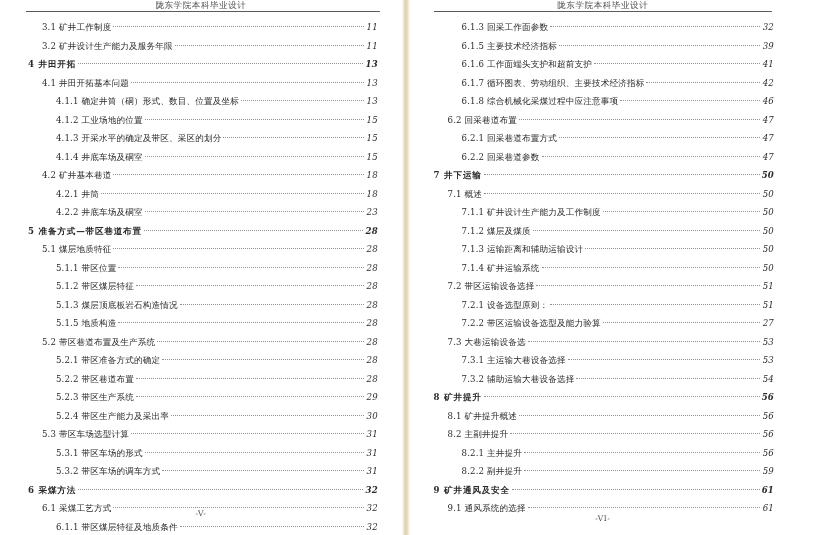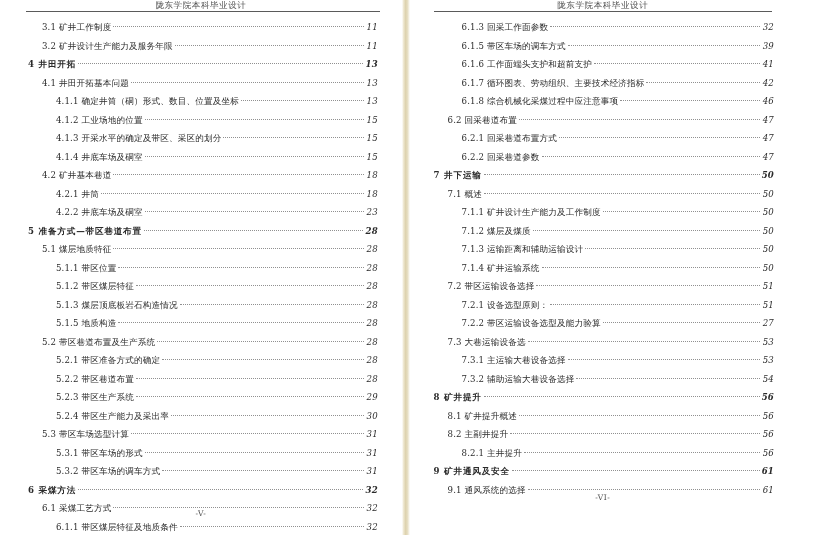--- a/index.html
+++ b/index.html
@@ -105,21 +105,21 @@
     position: absolute;
     bottom: 18px;
     left: 0;
     right: 0;
     text-align: center;
     font-size: 7.5px;
     color: #4a4a4a;
     letter-spacing: 0.5px;
   }
   .page-left .folio  { bottom: 17px; }
-  .page-right .folio { bottom: 33px; }
+  .page-right .folio { bottom: 12px; }
 </style>
 </head>
 <body>
 
 <div class="spread">
 
   <div class="page page-left">
     <div class="running-head">陇东学院本科毕业设计</div>
     <div class="head-rule"></div>
     <div class="toc">
@@ -272,21 +272,21 @@
   <div class="page page-right">
     <div class="running-head">陇东学院本科毕业设计</div>
     <div class="head-rule"></div>
     <div class="toc">
         <div class="toc-entry lvl-3">
           <span class="toc-title">6.1.3 回采工作面参数</span>
           <span class="toc-dots"></span>
           <span class="toc-page">32</span>
         </div>
         <div class="toc-entry lvl-3">
-          <span class="toc-title">6.1.5  带区车场的调车方式</span>
+          <span class="toc-title">6.1.5  主要技术经济指标</span>
           <span class="toc-dots"></span>
           <span class="toc-page">39</span>
         </div>
         <div class="toc-entry lvl-3">
           <span class="toc-title">6.1.6  工作面端头支护和超前支护</span>
           <span class="toc-dots"></span>
           <span class="toc-page">41</span>
         </div>
         <div class="toc-entry lvl-3">
           <span class="toc-title">6.1.7 循环图表、劳动组织、主要技术经济指标</span>
@@ -385,20 +385,25 @@
         </div>
         <div class="toc-entry lvl-2">
           <span class="toc-title">8.2 主副井提升</span>
           <span class="toc-dots"></span>
           <span class="toc-page">56</span>
         </div>
         <div class="toc-entry lvl-3">
           <span class="toc-title">8.2.1 主井提升</span>
           <span class="toc-dots"></span>
           <span class="toc-page">56</span>
+        </div>
+        <div class="toc-entry lvl-3">
+          <span class="toc-title">8.2.2 副井提升</span>
+          <span class="toc-dots"></span>
+          <span class="toc-page">59</span>
         </div>
         <div class="toc-entry lvl-1">
           <span class="toc-title">9  矿井通风及安全</span>
           <span class="toc-dots"></span>
           <span class="toc-page">61</span>
         </div>
         <div class="toc-entry lvl-2">
           <span class="toc-title">9.1 通风系统的选择</span>
           <span class="toc-dots"></span>
           <span class="toc-page">61</span>

